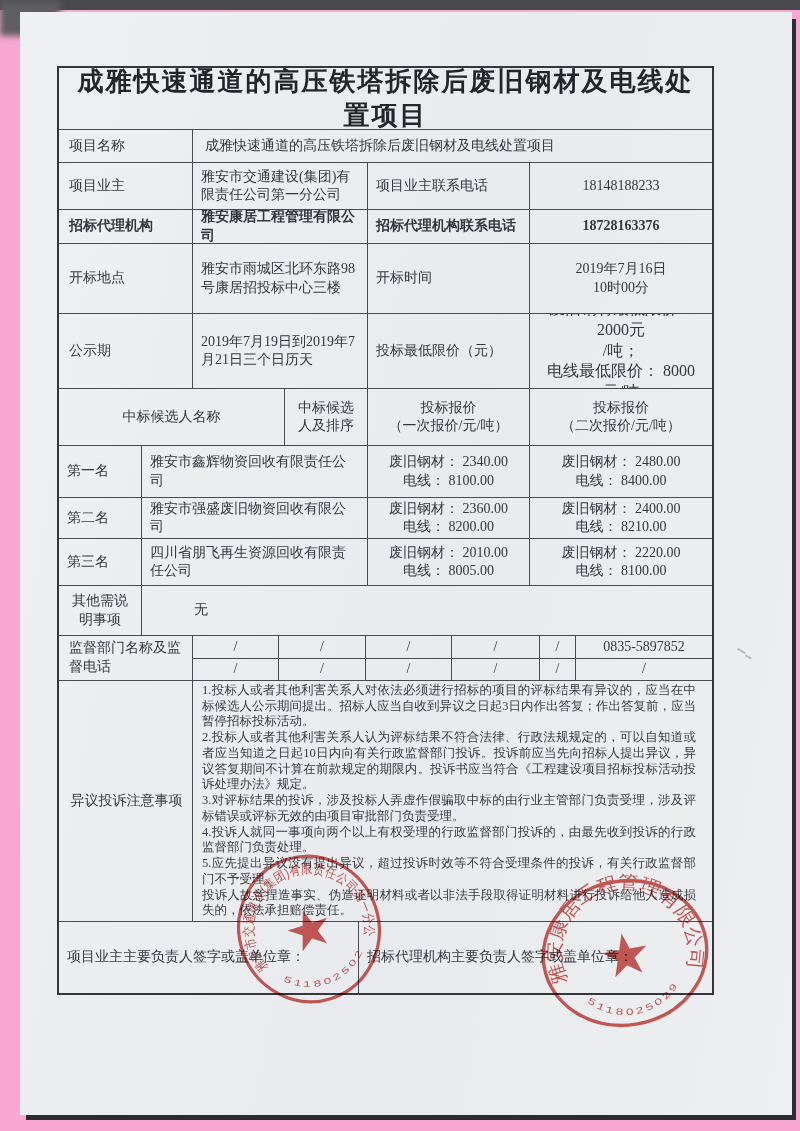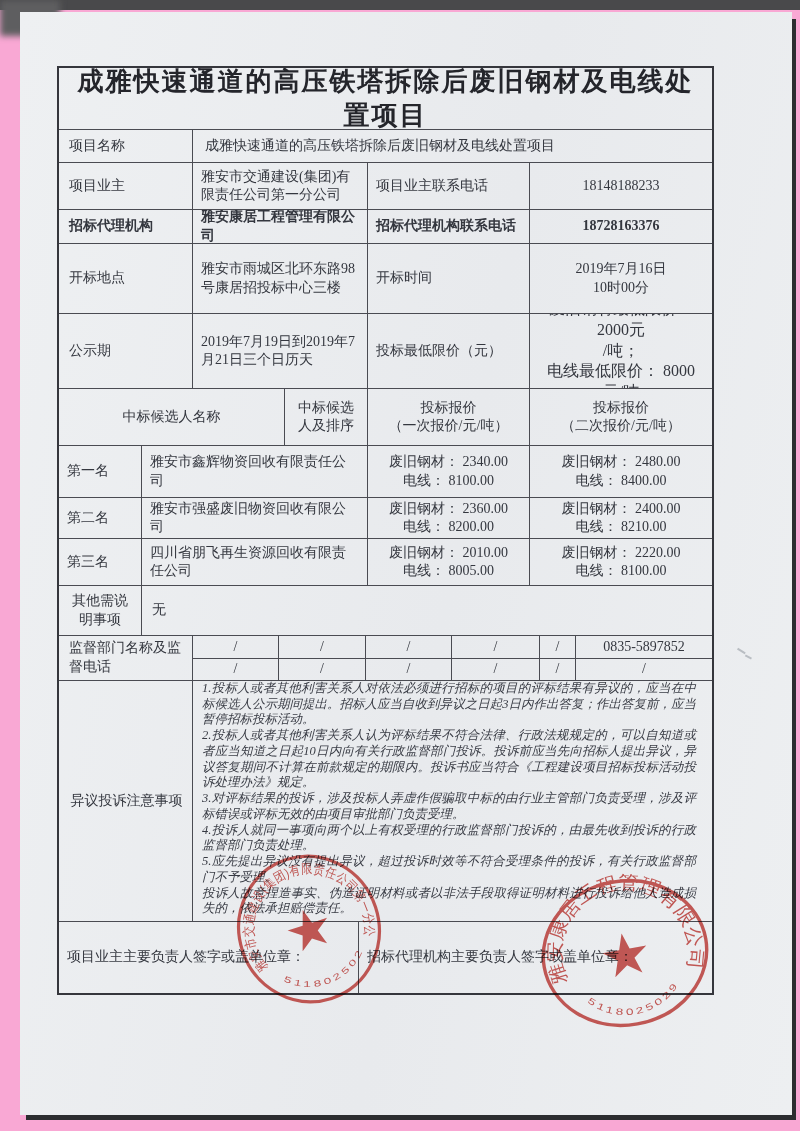--- a/index.html
+++ b/index.html
@@ -18,31 +18,31 @@
   .c{box-sizing:border-box;border-right:1px solid #4a4b52;display:flex;align-items:center;
      padding:2px 8px;font-size:14px;line-height:1.3;overflow:hidden;}
   .c:last-child{border-right:none;}
   .ctr{justify-content:center;text-align:center;}
   .ml{white-space:pre-line;}
   .flex1{flex:1 1 auto;}
   .w134{flex:0 0 134px;padding-left:10px;} .w175{flex:0 0 175px;} .w162{flex:0 0 162px;}
   .w83{flex:0 0 83px;} .w226{flex:0 0 226px;} .w300{flex:0 0 300px;}
   .h-title{height:62px;} .h33{height:33px;} .h47{height:47px;} .h34{height:34px;font-weight:bold;}
   .h70{height:70px;} .h75{height:75px;} .h57{height:57px;} .h52{height:52px;}
-  .h41{height:41px;} .h50{height:50px;} .h45{height:45px;} .h241{height:241px;} .h71{height:71px;}
+  .h41{height:41px;} .h50{height:50px;gap:42px;} .h45{height:45px;} .h241{height:241px;} .h71{height:71px;}
   .title-cell{font-family:"Liberation Sans","DejaVu Sans",sans-serif;font-weight:700;
       font-size:26px;letter-spacing:2px;color:#24252b;}
   .sup{flex:1 1 auto;display:flex;flex-direction:column;padding:0;}
   .sup-row{flex:1 1 auto;display:flex;box-sizing:border-box;}
   .sup-row:first-child{border-bottom:1px solid #4a4b52;}
   .sc{box-sizing:border-box;border-right:1px solid #4a4b52;display:flex;align-items:center;
       justify-content:center;font-size:14px;}
   .sc:last-child{border-right:none;}
   .sw86{flex:0 0 86px;} .sw87{flex:0 0 87px;} .sw88{flex:0 0 88px;} .sw36{flex:0 0 36px;}
-  .dispute-cell{align-items:flex-end;padding:4px 16px 4px 9px;font-style:italic;}
+  .dispute-cell{align-items:center;padding:4px 16px 4px 9px;}
   .dispute-text p{margin:0;font-size:12.5px;line-height:1.26;text-align:justify;color:#383b44;}
   .stamp{position:absolute;mix-blend-mode:multiply;opacity:.85;z-index:5;}
   .stamp-left{left:214px;top:834px;}
   .stamp-right{left:525px;top:856px;}
   .pencil{position:absolute;background:rgba(125,130,140,.45);height:1.5px;z-index:2;}
   .pm1{left:737px;top:650px;width:9px;transform:rotate(32deg);}
   .pm2{left:745px;top:656px;width:7px;transform:rotate(28deg);}
 </style>
 </head>
 <body>

